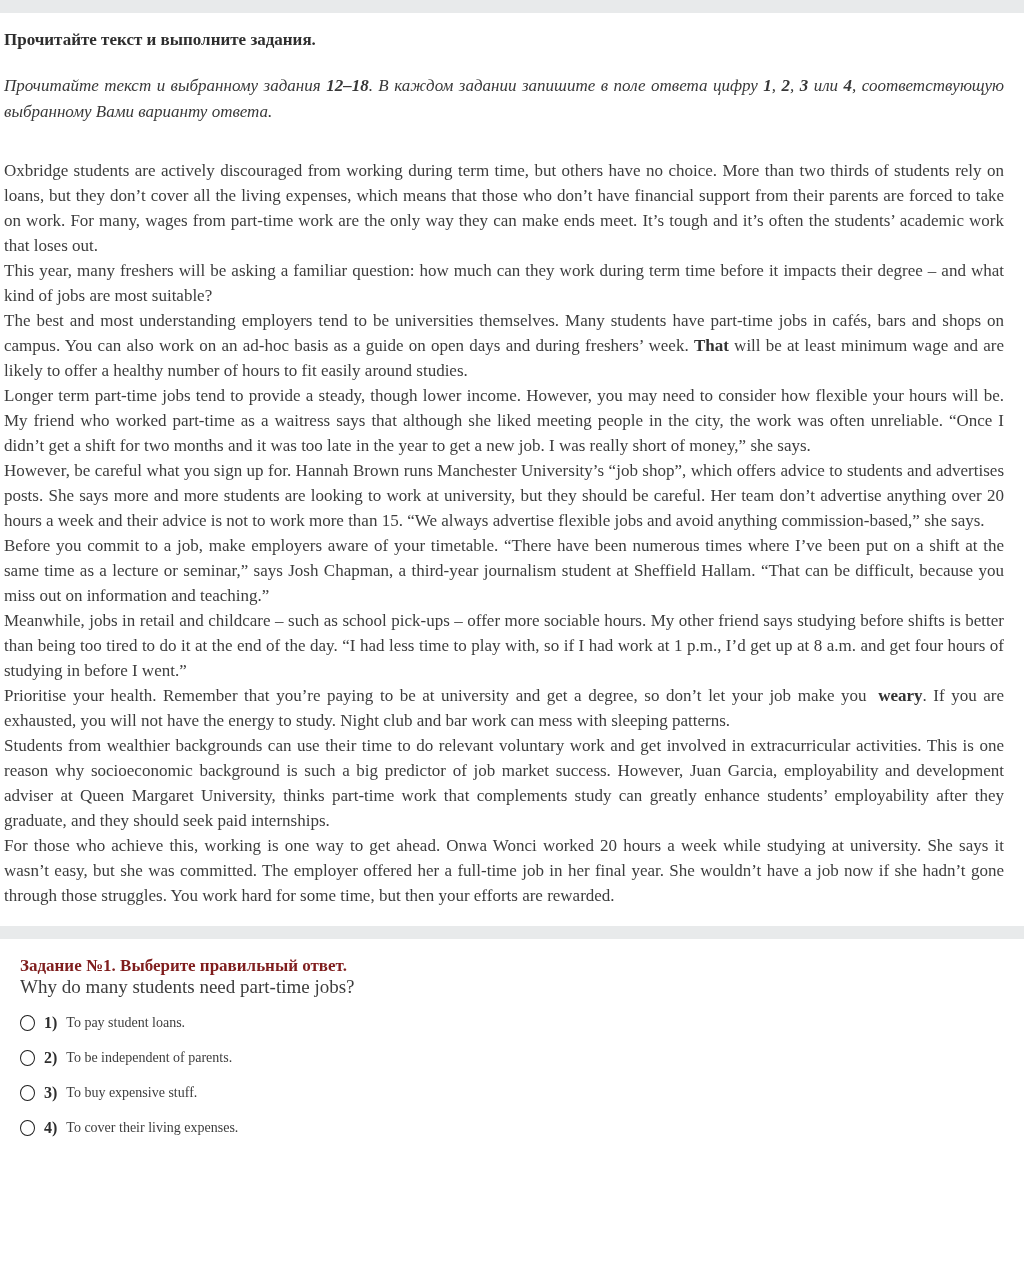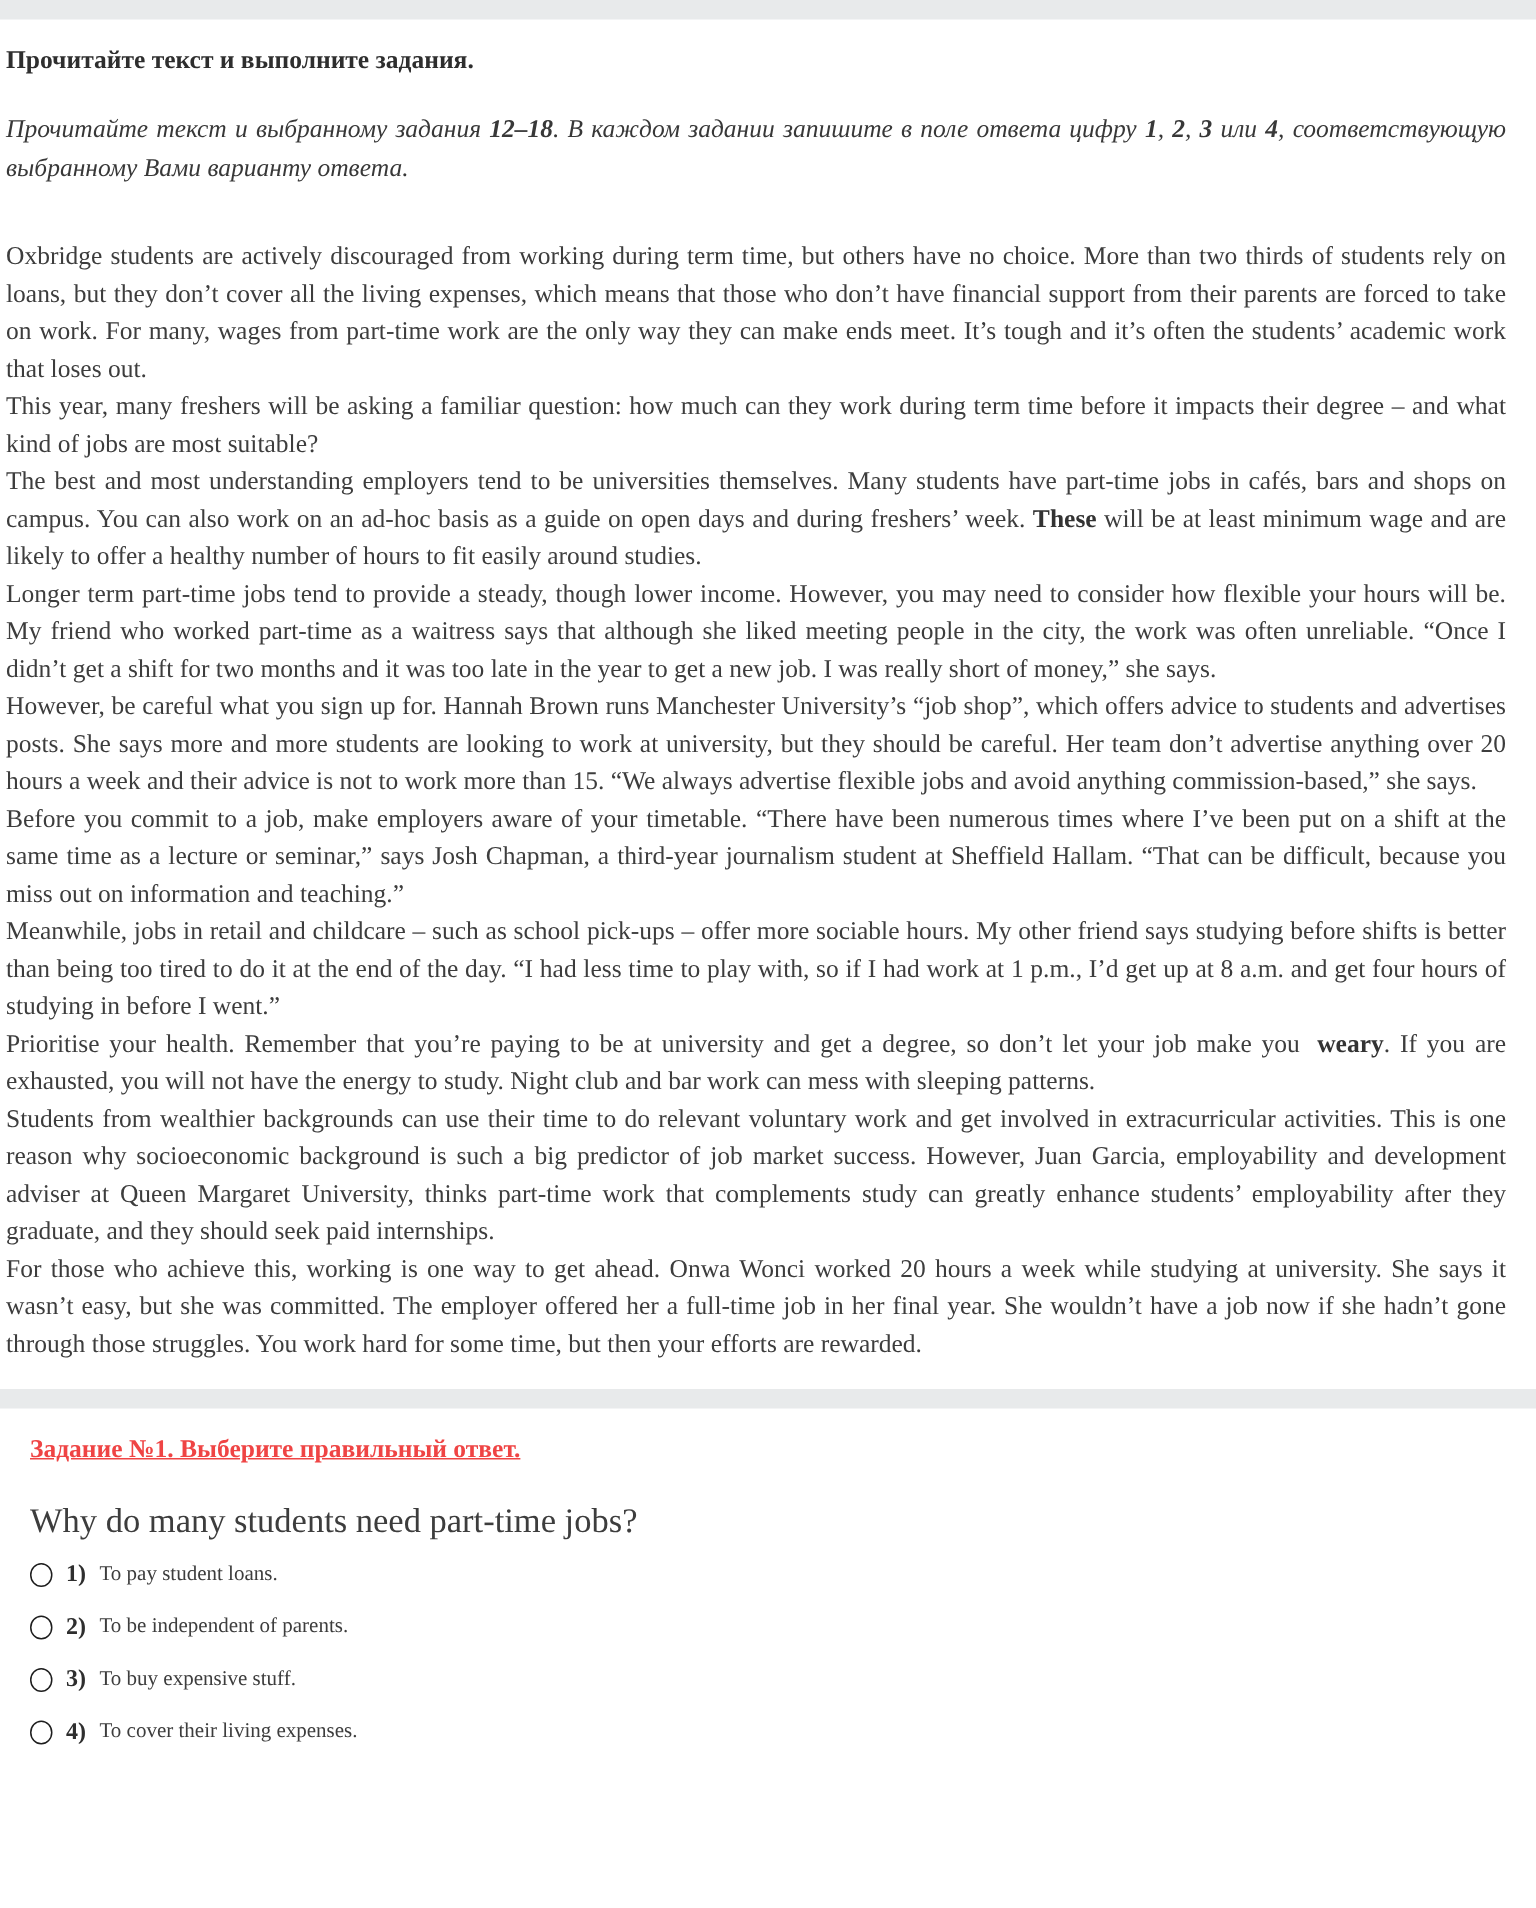--- a/index.html
+++ b/index.html
@@ -61,28 +61,26 @@
     width: 100%;
     height: 13px;
     background: #e8eaeb;
     margin-top: 18px;
   }
   .task {
     padding: 17px 20px 0 20px;
   }
   .task-heading {
     font-weight: bold;
-    color: #ef4444;
-    font-size: 17px;
-    line-height: 20px;
-    margin-bottom: 27px;
-    text-decoration: underline;
+    color: #7f1d1d;
+    font-size: 17px;
+    line-height: 20px;
   }
   .question {
-    font-size: 23px;
+    font-size: 19px;
     line-height: 22px;
     color: #3d3d3d;
     margin-bottom: 14px;
   }
   .options { }
   .option {
     display: flex;
     align-items: center;
     gap: 9px;
     margin-bottom: 2px;
@@ -135,21 +133,21 @@
 <div class="content">
 
   <p class="intro-heading">Прочитайте текст и выполните задания.</p>
 
   <p class="instructions"><span>Прочитайте текст и выбранному задания </span><b>12–18</b><span>. В каждом задании запишите в поле ответа цифру </span><b>1</b><span>, </span><b>2</b><span>, </span><b>3</b><span> или </span><b>4</b><span>, соответствующую выбранному Вами варианту ответа.</span></p>
 
 
   <div class="article">
     <p>Oxbridge students are actively discouraged from working during term time, but others have no choice. More than two thirds of students rely on loans, but they don’t cover all the living expenses, which means that those who don’t have financial support from their parents are forced to take on work. For many, wages from part-time work are the only way they can make ends meet. It’s tough and it’s often the students’ academic work that loses out.</p>
     <p>This year, many freshers will be asking a familiar question: how much can they work during term time before it impacts their degree – and what kind of jobs are most suitable?</p>
-    <p><span>The best and most understanding employers tend to be universities themselves. Many students have part-time jobs in cafés, bars and shops on campus. You can also work on an ad-hoc basis as a guide on open days and during freshers’ week. </span><b>These</b><span> will be at least minimum wage and are likely to offer a healthy number of hours to fit easily around studies.</span></p>
+    <p><span>The best and most understanding employers tend to be universities themselves. Many students have part-time jobs in cafés, bars and shops on campus. You can also work on an ad-hoc basis as a guide on open days and during freshers’ week. </span><b>That</b><span> will be at least minimum wage and are likely to offer a healthy number of hours to fit easily around studies.</span></p>
     <p>Longer term part-time jobs tend to provide a steady, though lower income. However, you may need to consider how flexible your hours will be. My friend who worked part-time as a waitress says that although she liked meeting people in the city, the work was often unreliable. “Once I didn’t get a shift for two months and it was too late in the year to get a new job. I was really short of money,” she says.</p>
     <p>However, be careful what you sign up for. Hannah Brown runs Manchester University’s “job shop”, which offers advice to students and advertises posts. She says more and more students are looking to work at university, but they should be careful. Her team don’t advertise anything over 20 hours a week and their advice is not to work more than 15. “We always advertise flexible jobs and avoid anything commission-based,” she says.</p>
     <p>Before you commit to a job, make employers aware of your timetable. “There have been numerous times where I’ve been put on a shift at the same time as a lecture or seminar,” says Josh Chapman, a third-year journalism student at Sheffield Hallam. “That can be difficult, because you miss out on information and teaching.”</p>
     <p>Meanwhile, jobs in retail and childcare – such as school pick-ups – offer more sociable hours. My other friend says studying before shifts is better than being too tired to do it at the end of the day. “I had less time to play with, so if I had work at 1 p.m., I’d get up at 8 a.m. and get four hours of studying in before I went.”</p>
     <p><span>Prioritise your health. Remember that you’re paying to be at university and get a degree, so don’t let your job make you </span><b class="sp">weary</b><span>. If you are exhausted, you will not have the energy to study. Night club and bar work can mess with sleeping patterns.</span></p>
     <p>Students from wealthier backgrounds can use their time to do relevant voluntary work and get involved in extracurricular activities. This is one reason why socioeconomic background is such a big predictor of job market success. However, Juan Garcia, employability and development adviser at Queen Margaret University, thinks part-time work that complements study can greatly enhance students’ employability after they graduate, and they should seek paid internships.</p>
     <p>For those who achieve this, working is one way to get ahead. Onwa Wonci worked 20 hours a week while studying at university. She says it wasn’t easy, but she was committed. The employer offered her a full-time job in her final year. She wouldn’t have a job now if she hadn’t gone through those struggles. You work hard for some time, but then your efforts are rewarded.</p>
   </div>
 
 </div>

